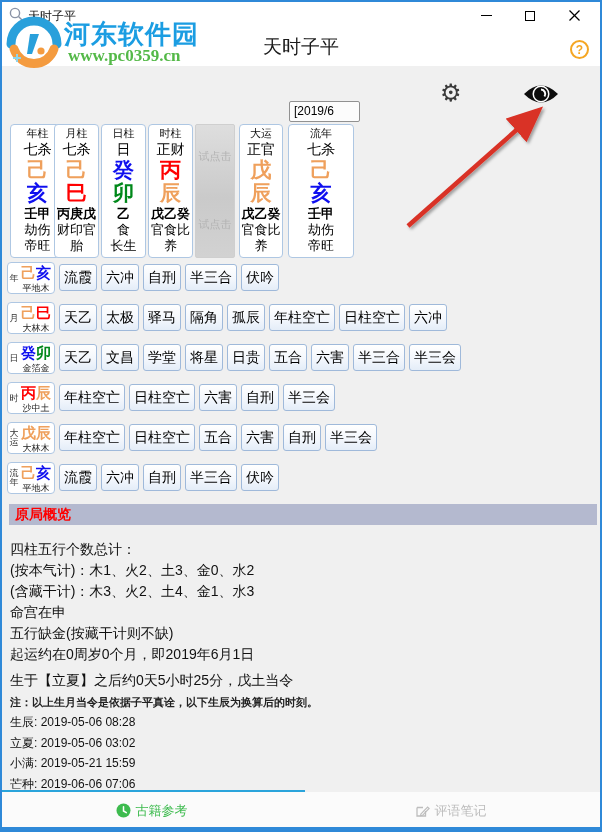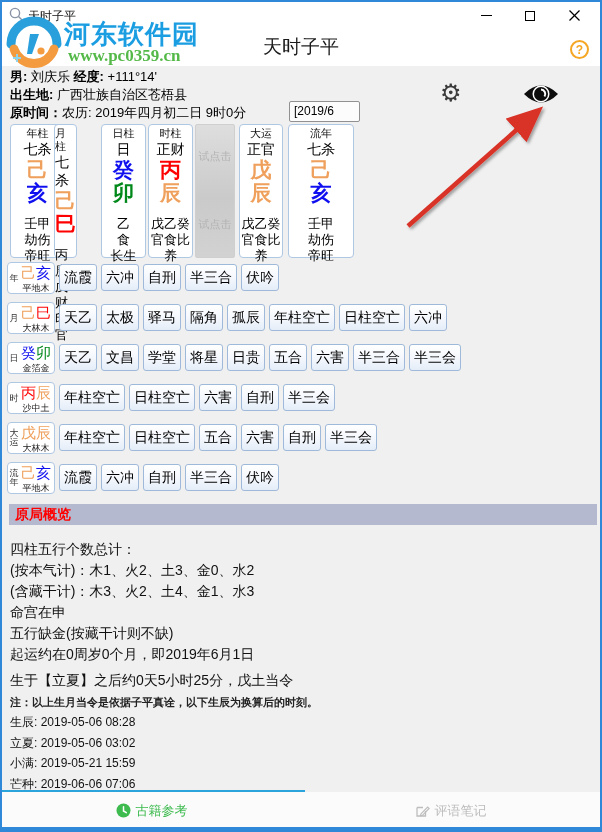--- a/index.html
+++ b/index.html
@@ -36,30 +36,30 @@
   .date-badge { position:absolute; left:287px; top:99px; width:71px; height:21px; background:#fcfcfc; border:1px solid #919191;
                 border-radius:2px; font-size:12px; line-height:19px; padding-left:4px; color:#000; }
   
   .pillars { position:absolute; left:0; top:122px; width:100%; height:136px; }
   .pillar { position:absolute; top:0; height:134px; background:#fff; border:1px solid #aec7e3; border-radius:4px;
             display:flex; flex-direction:column; align-items:center; }
   .p-head { font-size:11px; color:#111; margin-top:2px; line-height:13px; }
   .p-god  { font-size:14px; line-height:18px; color:#000; }
   .p-stem, .p-branch { font-size:21px; font-weight:bold; line-height:23px; }
   .p-hid, .p-hgod, .p-stage { font-size:13px; line-height:16px; color:#000; }
-  .p-hid { margin-top:12px; }
+  .p-hid { margin-top:2px;font-weight:bold; }
   .pillar.placeholder { background:linear-gradient(180deg,#dedede 0%,#cacaca 55%,#d2d2d2 100%); border-color:#cfcfcf; border-radius:2px; }
   .ph-hint { position:absolute; left:0; width:100%; text-align:center; font-size:11px; color:#b3b3b3; }
   
   .relations { position:absolute; left:0; top:260px; width:100%; height:240px; }
   .rrow { position:absolute; left:0; width:100%; height:32px; }
   .rlabel { position:absolute; left:5px; top:0; width:48px; height:32px; background:#fff; border:1px solid #aec7e3; border-radius:4px; }
   .row-tag { position:absolute; left:1px; top:50%; transform:translateY(-50%); width:10px; font-size:9px; line-height:9px;
              color:#333; text-align:center; }
-  .rchars { position:absolute; left:11px; top:1px; width:34px; text-align:center; font-size:15px; font-weight:normal; line-height:17px; }
+  .rchars { position:absolute; left:11px; top:1px; width:34px; text-align:center; font-size:15px; font-weight:bold; line-height:17px; }
   .rnayin { position:absolute; left:9px; top:19px; width:38px; text-align:center; font-size:9px; color:#222; }
   .rbtns { position:absolute; left:57px; top:2px; display:flex; gap:4px; }
   .tagbtn { height:27px; padding:0 4px; font-size:14px; color:#000; border:1px solid #9fb9da; border-radius:3px;
             background:linear-gradient(180deg,#ffffff 0%,#f2f6fc 60%,#e4edf8 100%); white-space:nowrap;
             font-family:inherit; cursor:pointer;text-align:right; }
   
   .section-header { position:absolute; left:7px; top:502px; width:588px; height:21px; background:#B4B9CF; }
   .section-title { font-size:14px; font-weight:bold; color:#FE0000; line-height:21px; padding-left:6px; }
   .ov-lines { position:absolute; left:8px; top:537px; font-size:14px; color:#111; }
   .ov-line { line-height:21px; }
@@ -110,25 +110,20 @@
       <path d="M10 35 A21 21 0 0 0 50 35" stroke="#F49B3F" stroke-width="9" fill="none" stroke-linecap="round"></path>
       <circle cx="30" cy="30" r="13.5" fill="#ffffff"></circle>
       <path d="M26 20 l9 0 -7 20 -5 0 z" fill="#29A0DB"></path>
       <circle cx="37" cy="37" r="3.6" fill="#F49B3F"></circle>
       <path d="M9 44 l8 0 M13 40 l0 8" stroke="#8FD4EA" stroke-width="2"></path>
     </svg>
   </span>
   <span class="wm-name">河东软件园</span>
   <span class="wm-url">www.pc0359.cn</span>
 
-  <div class="birth-info">
-      <div class="info-line"><span class="b">男:</span><span> 刘庆乐 </span><span class="b">经度:</span><span> +111°14'</span></div>
-      <div class="info-line"><span class="b">出生地:</span><span> 广西壮族自治区苍梧县</span></div>
-      <div class="info-line"><span class="b">原时间：</span><span>农历: 2019年四月初二日 9时0分</span></div>
-    </div>
 
   <div class="gear">⚙</div>
   <div class="eye">
     <svg width="38" height="30" viewBox="0 0 38 30">
       <path d="M2 15 Q19 -2 36 15 Q19 32 2 15 Z" fill="#0d0d0d"></path>
       <circle cx="19" cy="15" r="8.5" fill="#ffffff"></circle>
       <circle cx="19" cy="15" r="7" fill="#0d0d0d"></circle>
       <path d="M19 10.5 a4.5 4.5 0 0 1 3.5 7" stroke="#ffffff" stroke-width="2" fill="none"></path>
     </svg>
   </div>
@@ -148,21 +143,21 @@
   <div class="pillars">
       <div class="pillar" style="left: 8px; width: 55px;">
         <div class="p-head">年柱</div>
         <div class="p-god">七杀</div>
         <div class="p-stem" style="color: rgb(239, 160, 92);">己</div>
         <div class="p-branch" style="color: rgb(15, 15, 239);">亥</div>
         <div class="p-hid">壬甲</div>
         <div class="p-hgod">劫伤</div>
         <div class="p-stage">帝旺</div>
       </div>
-      <div class="pillar" style="left: 52px; width: 23px;">
+      <div class="pillar" style="left: 52px; width: 45px;">
         <div class="p-head">月柱</div>
         <div class="p-god">七杀</div>
         <div class="p-stem" style="color: rgb(239, 160, 92);">己</div>
         <div class="p-branch" style="color: rgb(255, 0, 0);">巳</div>
         <div class="p-hid">丙庚戊</div>
         <div class="p-hgod">财印官</div>
         <div class="p-stage">胎</div>
       </div>
       <div class="pillar" style="left: 99px; width: 45px;">
         <div class="p-head">日柱</div>

